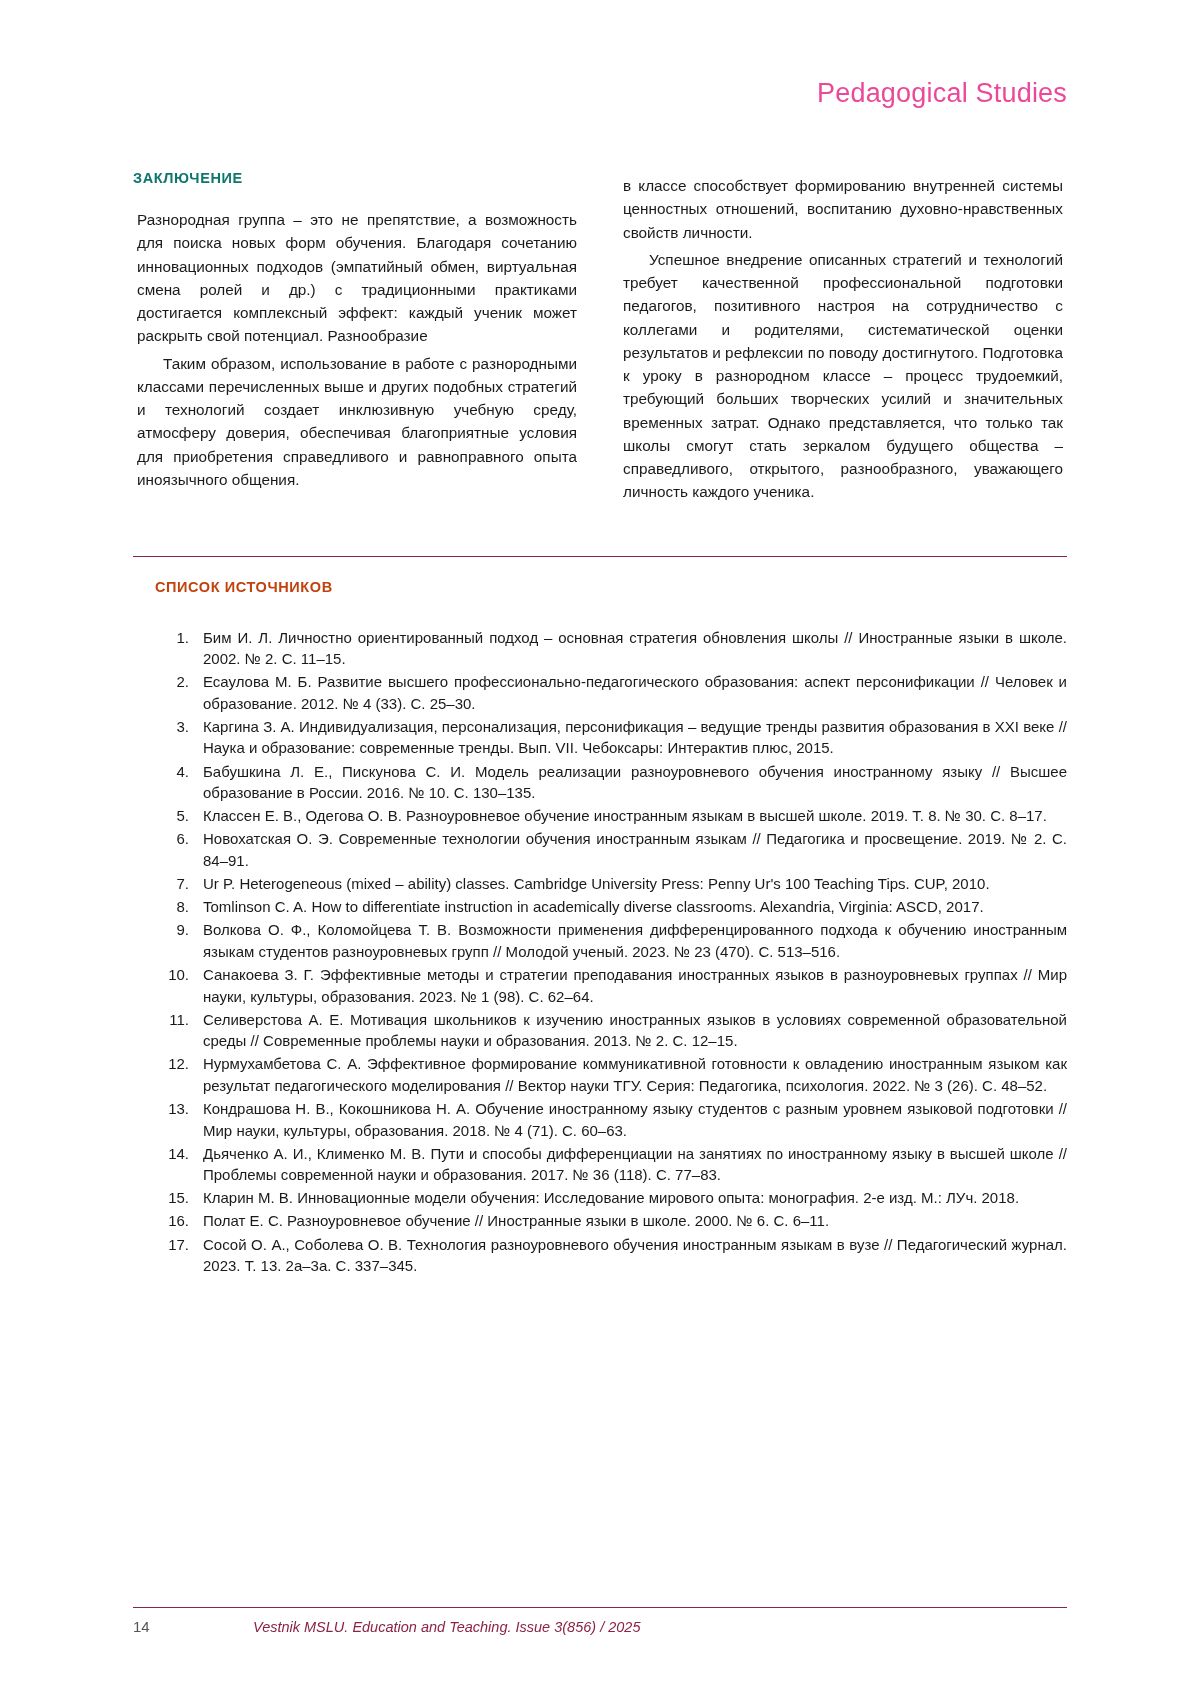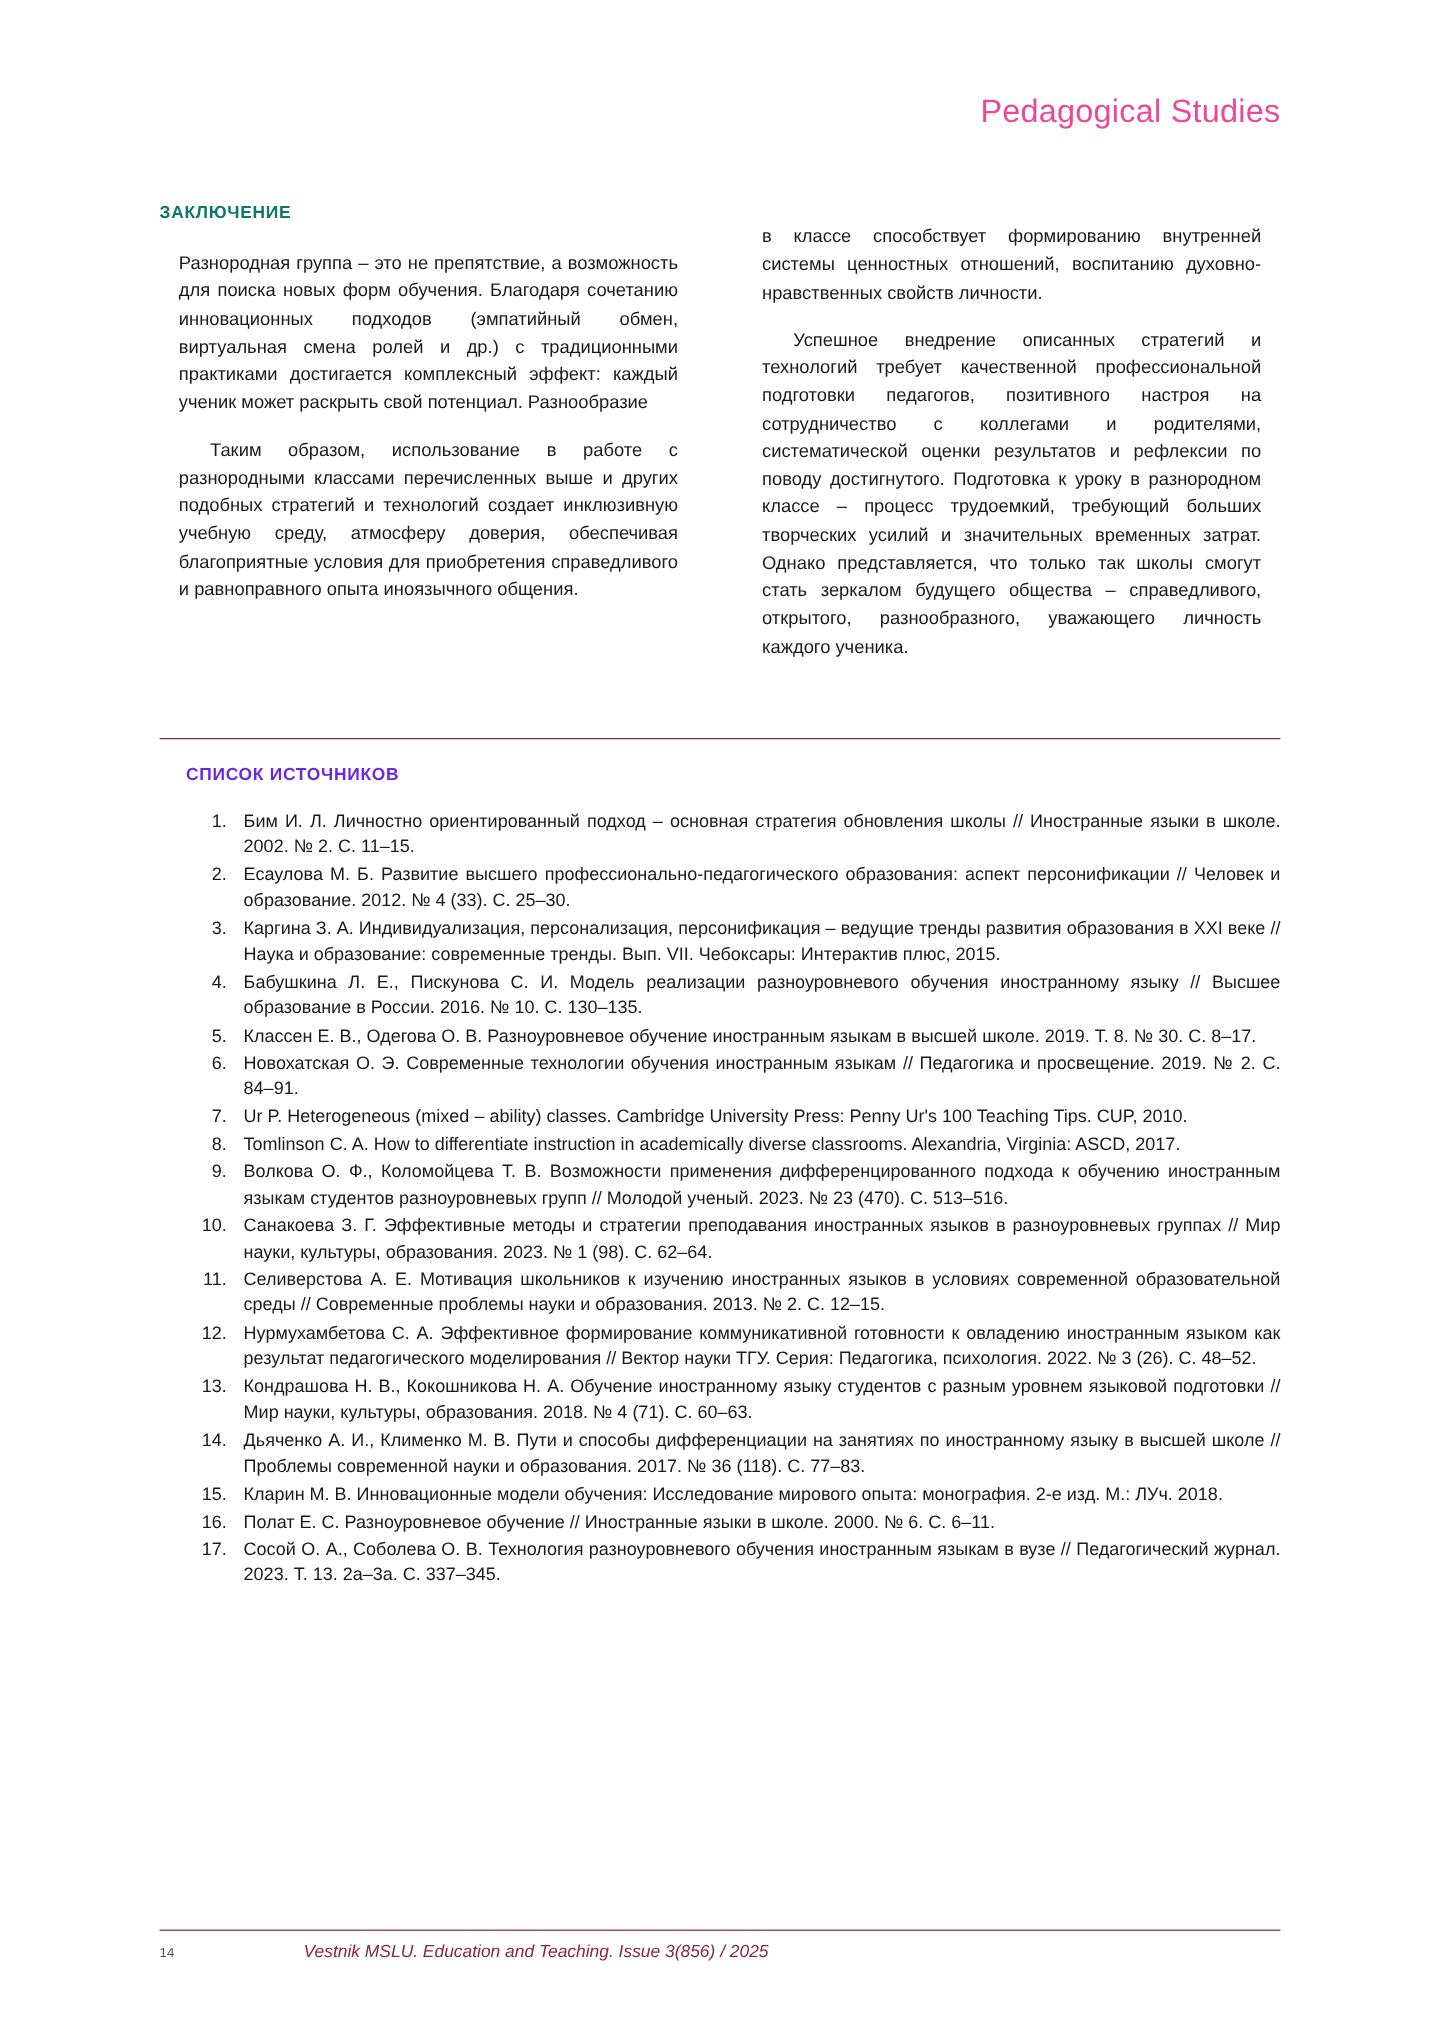--- a/index.html
+++ b/index.html
@@ -46,41 +46,41 @@
   }
   .section-head {
     color: #0f766e;
     font-weight: bold;
     font-size: 14.5px;
     letter-spacing: 0.6px;
     margin: 0 0 22px 0;
     text-transform: uppercase;
   }
   p.body {
-    margin: 16px;
+    margin: 4px;
     font-size: 15.3px;
     line-height: 1.52;
     text-align: justify;
     text-justify: inter-word;
     hyphens: manual;
   }
   p.body + p.body {
     text-indent: 26px;
   }
   .rule {
     border: none;
     border-top: 1px solid #8b2342;
     margin: 48px 0 0 0;
   }
   .refs-head {
-    color: #6d28d9;
+    color: #c2410c;
     font-weight: bold;
     font-size: 14.5px;
     letter-spacing: 0.6px;
-    margin: 22px 0 20px 22px;
+    margin: 22px 0 32px 22px;
     text-transform: uppercase;
   }
   ol.refs {
     list-style: none;
     margin: 0;
     padding: 0 0 0 22px;
     counter-reset: ref;
   }
   ol.refs li {
     counter-increment: ref;
@@ -107,21 +107,21 @@
   .footer-rule {
     border: none;
     border-top: 1px solid #8b2342;
     margin: 0 0 10px 0;
   }
   .footer-row {
     display: flex;
     align-items: baseline;
   }
   .page-num {
-    font-size: 11px;
+    font-size: 15px;
     color: #555;
     width: 120px;
   }
   .footer-title {
     flex: 1;
     text-align: left;
     font-size: 14.5px;
     font-style: italic;
     color: #8b2342;
     padding-right: 60px;

